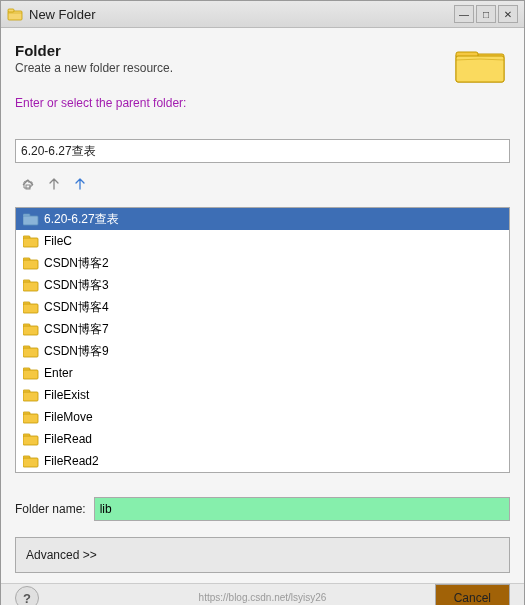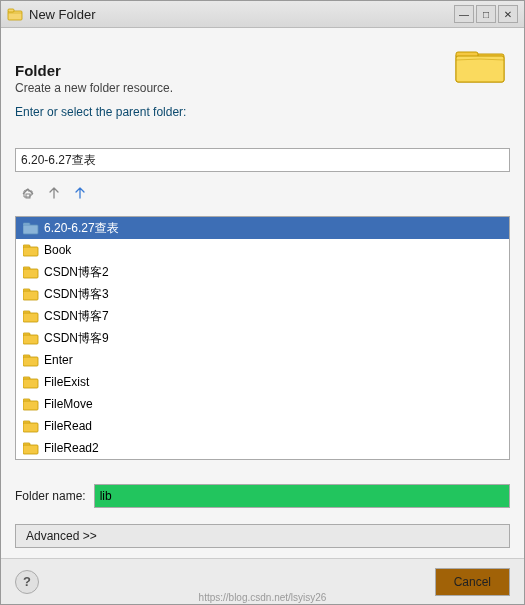--- a/index.html
+++ b/index.html
@@ -84,21 +84,20 @@
     .section-header {
       display: flex;
       align-items: flex-start;
       justify-content: space-between;
       margin-bottom: 2px;
     }
 
     .section-title-area {
       display: flex;
       flex-direction: column;
-      margin-top: 20px;
     }
 
     .section-title {
       font-size: 15px;
       font-weight: bold;
       color: #1a1a1a;
     }
 
     .section-subtitle {
       font-size: 12px;
@@ -107,21 +106,21 @@
     }
 
     .folder-icon-large {
       width: 52px;
       height: 44px;
       margin-right: 4px;
     }
 
     .label-text {
       font-size: 12px;
-      color: #0c4a6e;
+      color: #a21caf;
       margin-bottom: 21px;
     }
 
     .text-input {
       width: 100%;
       height: 24px;
       border: 1px solid #aaa;
       background: white;
       padding: 2px 5px;
       font-size: 12px;
@@ -210,30 +209,30 @@
     .folder-name-label {
       font-size: 12px;
       color: #222;
       white-space: nowrap;
     }
 
     .folder-name-input {
       flex: 1;
       height: 24px;
       border: 1px solid #aaa;
-      background: #22c55e;
+      background: #86efac;
       padding: 2px 5px;
       font-size: 12px;
       outline: none;
     }
 
     .advanced-btn {
       display: inline-flex;
       align-items: center;
-      height: 24px;
+      height: 36px;
       padding: 0 10px;
       background: #e8e8e8;
       border: 1px solid #aaa;
       cursor: pointer;
       font-size: 12px;
       color: #222;
       margin-top: 8px;
     }
 
     .dialog-footer {
@@ -377,39 +376,48 @@
           </span>
           <span class="tree-item-label">6.20-6.27查表</span>
         </div>
         <div class="tree-item">
           <span class="tree-item-icon">
             <svg class="folder-svg" viewBox="0 0 16 14">
               <rect x="0" y="2" width="7" height="3" rx="1" fill="#f5c842" stroke="#c49800" stroke-width="0.8"></rect>
               <rect x="0" y="4" width="15" height="9" rx="1" fill="#f5c842" stroke="#c49800" stroke-width="0.8"></rect>
             </svg>
           </span>
-          <span class="tree-item-label">Book</span>
+          <span class="tree-item-label">FileC</span>
         </div>
         <div class="tree-item">
           <span class="tree-item-icon">
             <svg class="folder-svg" viewBox="0 0 16 14">
               <rect x="0" y="2" width="7" height="3" rx="1" fill="#f5c842" stroke="#c49800" stroke-width="0.8"></rect>
               <rect x="0" y="4" width="15" height="9" rx="1" fill="#f5c842" stroke="#c49800" stroke-width="0.8"></rect>
             </svg>
           </span>
           <span class="tree-item-label">CSDN博客2</span>
         </div>
         <div class="tree-item">
           <span class="tree-item-icon">
             <svg class="folder-svg" viewBox="0 0 16 14">
               <rect x="0" y="2" width="7" height="3" rx="1" fill="#f5c842" stroke="#c49800" stroke-width="0.8"></rect>
               <rect x="0" y="4" width="15" height="9" rx="1" fill="#f5c842" stroke="#c49800" stroke-width="0.8"></rect>
             </svg>
           </span>
           <span class="tree-item-label">CSDN博客3</span>
+        </div>
+        <div class="tree-item">
+          <span class="tree-item-icon">
+            <svg class="folder-svg" viewBox="0 0 16 14">
+              <rect x="0" y="2" width="7" height="3" rx="1" fill="#f5c842" stroke="#c49800" stroke-width="0.8"></rect>
+              <rect x="0" y="4" width="15" height="9" rx="1" fill="#f5c842" stroke="#c49800" stroke-width="0.8"></rect>
+            </svg>
+          </span>
+          <span class="tree-item-label">CSDN博客4</span>
         </div>
         <div class="tree-item">
           <span class="tree-item-icon">
             <svg class="folder-svg" viewBox="0 0 16 14">
               <rect x="0" y="2" width="7" height="3" rx="1" fill="#f5c842" stroke="#c49800" stroke-width="0.8"></rect>
               <rect x="0" y="4" width="15" height="9" rx="1" fill="#f5c842" stroke="#c49800" stroke-width="0.8"></rect>
             </svg>
           </span>
           <span class="tree-item-label">CSDN博客7</span>
         </div>

